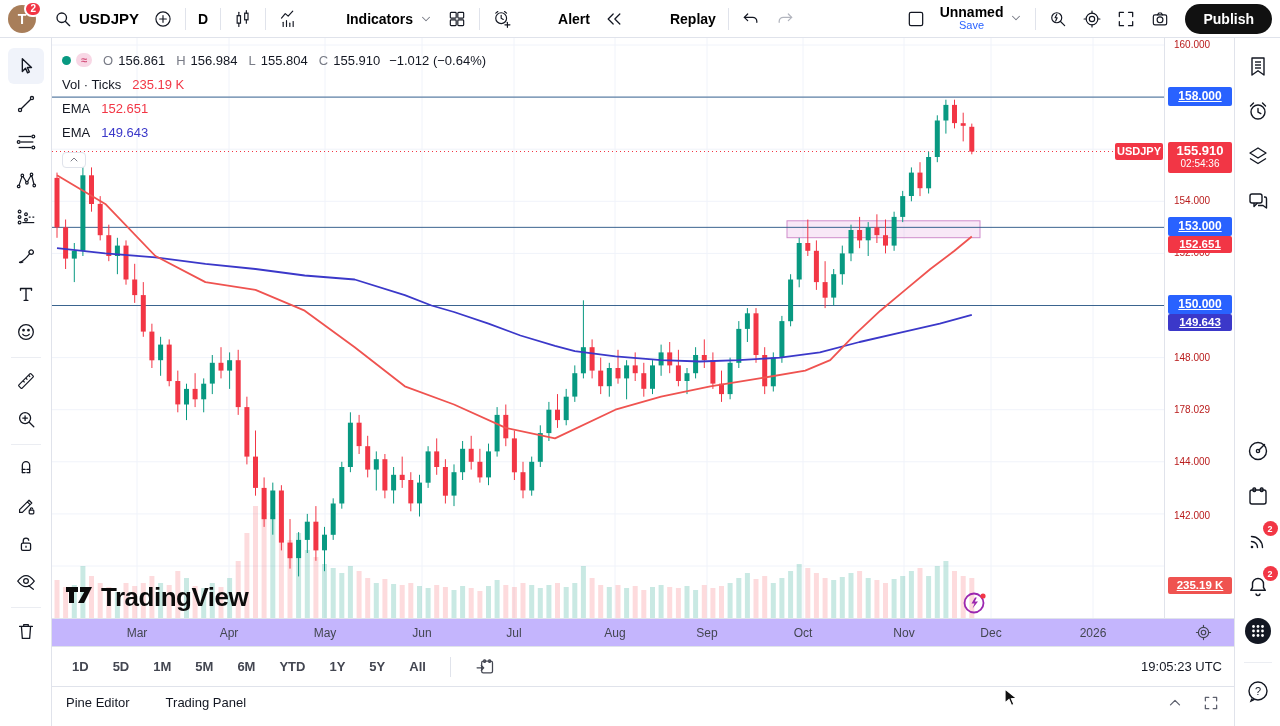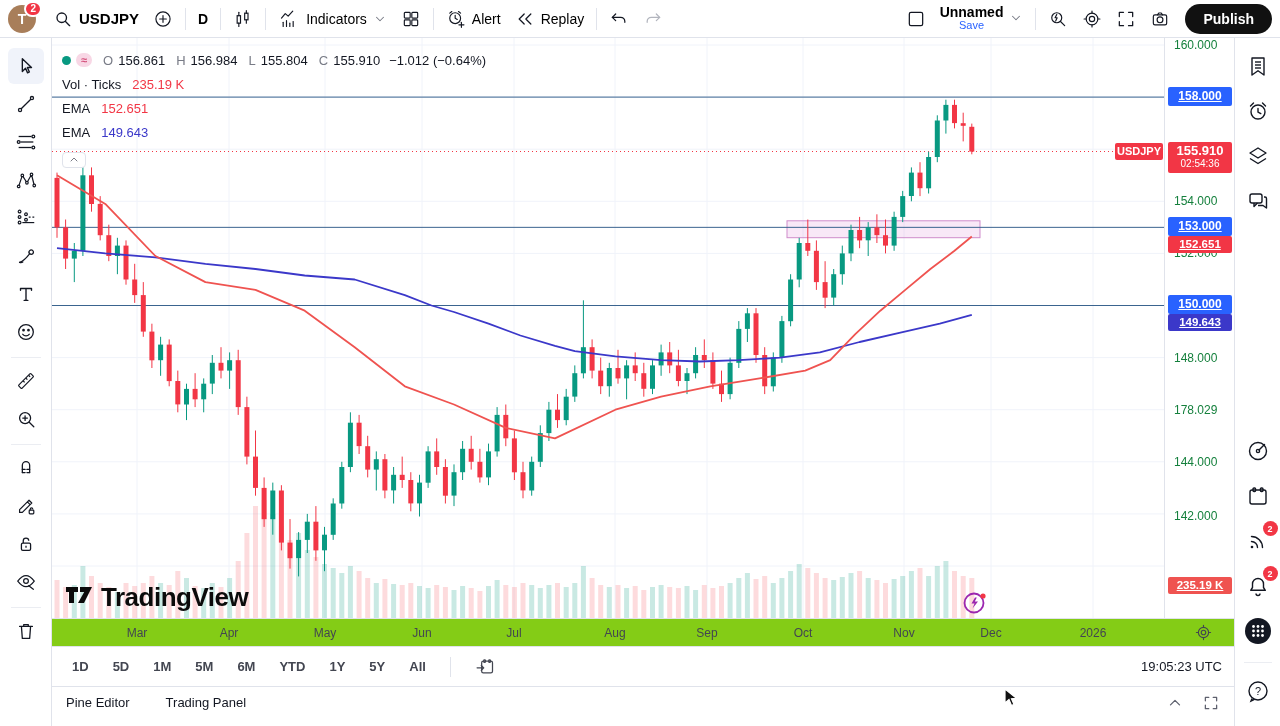--- a/index.html
+++ b/index.html
@@ -12,21 +12,21 @@
     display:flex; align-items:center; padding:0 8px; border-bottom:1px solid #e0e3eb; background:#fff; z-index:30; }
   .tb-btn { display:flex; align-items:center; gap:6px; padding:4px 7px; border-radius:6px; cursor:pointer; background:none; border:none; font-family:inherit; }
   .tb-divider { width:1px; height:22px; background:#e0e3eb; margin:0 5px; flex:none; }
   .avatar { position:relative; width:28px; height:28px; flex:none; margin-right:10px; }
   .avatar-circle { width:28px; height:28px; border-radius:50%; background:#a87e5a; color:#fff;
     display:flex; align-items:center; justify-content:center; font-weight:700; font-size:14px; }
   .avatar-badge { position:absolute; top:-4px; right:-6px; min-width:16px; height:16px; border-radius:8px;
     background:#f23645; color:#fff; font-size:10px; font-weight:700; display:flex; align-items:center; justify-content:center; padding:0 4px; border:2px solid #fff; }
   .symbol-name { font-weight:700; font-size:15px; }
   .interval { font-weight:600; font-size:14px; }
-  .tb-label { font-weight:400; font-size:14px; }
+  .tb-label { font-weight:700; font-size:14px;margin-left:40px; }
   .name-save { display:flex; flex-direction:column; align-items:center; line-height:1.05; }
   .name-save .nm { font-size:14px; font-weight:600; }
   .name-save .sv { font-size:11px; color:#2962ff; }
   .publish { background:#111; color:#fff; border:none; border-radius:18px; height:30px; padding:0 18px;
     font-size:14px; font-weight:600; margin-left:8px; font-family:inherit; cursor:pointer; }
   .spacer { flex:1; }
   svg.ic { display:block; }
 
   
   .left-toolbar { position:absolute; left:0; top:38px; width:52px; height:688px; border-right:1px solid #e0e3eb;
@@ -43,21 +43,21 @@
     display:flex; align-items:center; justify-content:center; margin-bottom:9px; cursor:pointer; }
   .rs-badge { position:absolute; top:-2px; right:-2px; min-width:15px; height:15px; border-radius:8px; background:#f23645;
     color:#fff; font-size:9px; font-weight:700; display:flex; align-items:center; justify-content:center; padding:0 3px; }
   .rs-div { width:28px; height:1px; background:#ebedf2; margin:4px 0 10px; }
   .rs-spacer { flex:1; }
 
   
   .chart-region { position:absolute; left:52px; top:38px; width:1182px; height:580px; background:#fff; }
   #chart-svg { position:absolute; left:0; top:0; }
   .price-axis { position:absolute; left:1112px; top:0; width:70px; height:580px; border-left:1px solid #e0e3eb; background:#fff; }
-  .price-tick { position:absolute; left:9px; font-size:12px; color:#15803d; height:14px; line-height:14px; }
+  .price-tick { position:absolute; left:9px; font-size:10px; color:#b91c1c; height:14px; line-height:14px; }
   .axis-badge { position:absolute; left:3px; width:64px; color:#fff; font-weight:700; text-align:center; border-radius:2px;text-decoration:underline; }
   .axis-badge.blue { background:#2962ff; height:19px; line-height:19px; font-size:12px; }
   .axis-badge.red  { background:#f23645; height:17px; line-height:17px; font-size:11.5px; }
   .axis-badge.indigo { background:#3b38c9; height:17px; line-height:17px; font-size:11.5px; }
   .axis-badge.vol { background:#ef5350; height:17px; line-height:17px; font-size:11.5px; }
   .lastprice-box { position:absolute; left:3px; top:104px; width:64px; height:31px; background:#f23645; color:#fff;
     border-radius:2px; text-align:center; line-height:1.1; padding-top:2px; }
   .lastprice-box .lp { font-size:13px; font-weight:700; }
   .lastprice-box .cd { font-size:10px; }
   .symbol-flag { position:absolute; left:1063px; top:105px; width:48px; height:17px; background:#f23645; color:#fff;
@@ -75,21 +75,21 @@
   .indigo-v { color:#3b38c9; }
   .collapse-btn { margin-top:8px; width:24px; height:16px; border:1px solid #e0e3eb; border-radius:4px; background:#fff;
     display:flex; align-items:center; justify-content:center; cursor:pointer; }
 
   
   .watermark { position:absolute; left:12px; top:542px; display:flex; align-items:center; gap:7px; z-index:4; }
   .watermark .wm-text { font-size:26px; font-weight:700; letter-spacing:-0.5px; color:#0b0b0b; }
   .event-marker { position:absolute; left:910px; top:552px; width:26px; height:26px; z-index:5; }
 
   
-  .time-axis { position:absolute; left:52px; top:618px; width:1182px; height:28px; border-top:1px solid #e0e3eb; background:#84cc16; }
+  .time-axis { position:absolute; left:52px; top:618px; width:1182px; height:28px; border-top:1px solid #e0e3eb; background:#c4b5fd; }
   .time-tick { position:absolute; top:7px; transform:translateX(-50%); font-size:12px; color:#434651; }
   .axis-gear { position:absolute; right:22px; top:5px; cursor:pointer; }
 
   
   .range-bar { position:absolute; left:52px; top:646px; width:1182px; height:40px; border-top:1px solid #e0e3eb;
     background:#fff; display:flex; align-items:center; padding:0 12px; gap:8px; }
   .range-btn { border:none; background:none; font-family:inherit; font-size:13px; font-weight:600; color:#434651;
     padding:5px 8px; border-radius:6px; cursor:pointer; }
   .range-div { width:1px; height:20px; background:#e0e3eb; margin:0 8px; }
   .clock { margin-left:auto; font-size:13px; color:#131722; cursor:pointer; }

